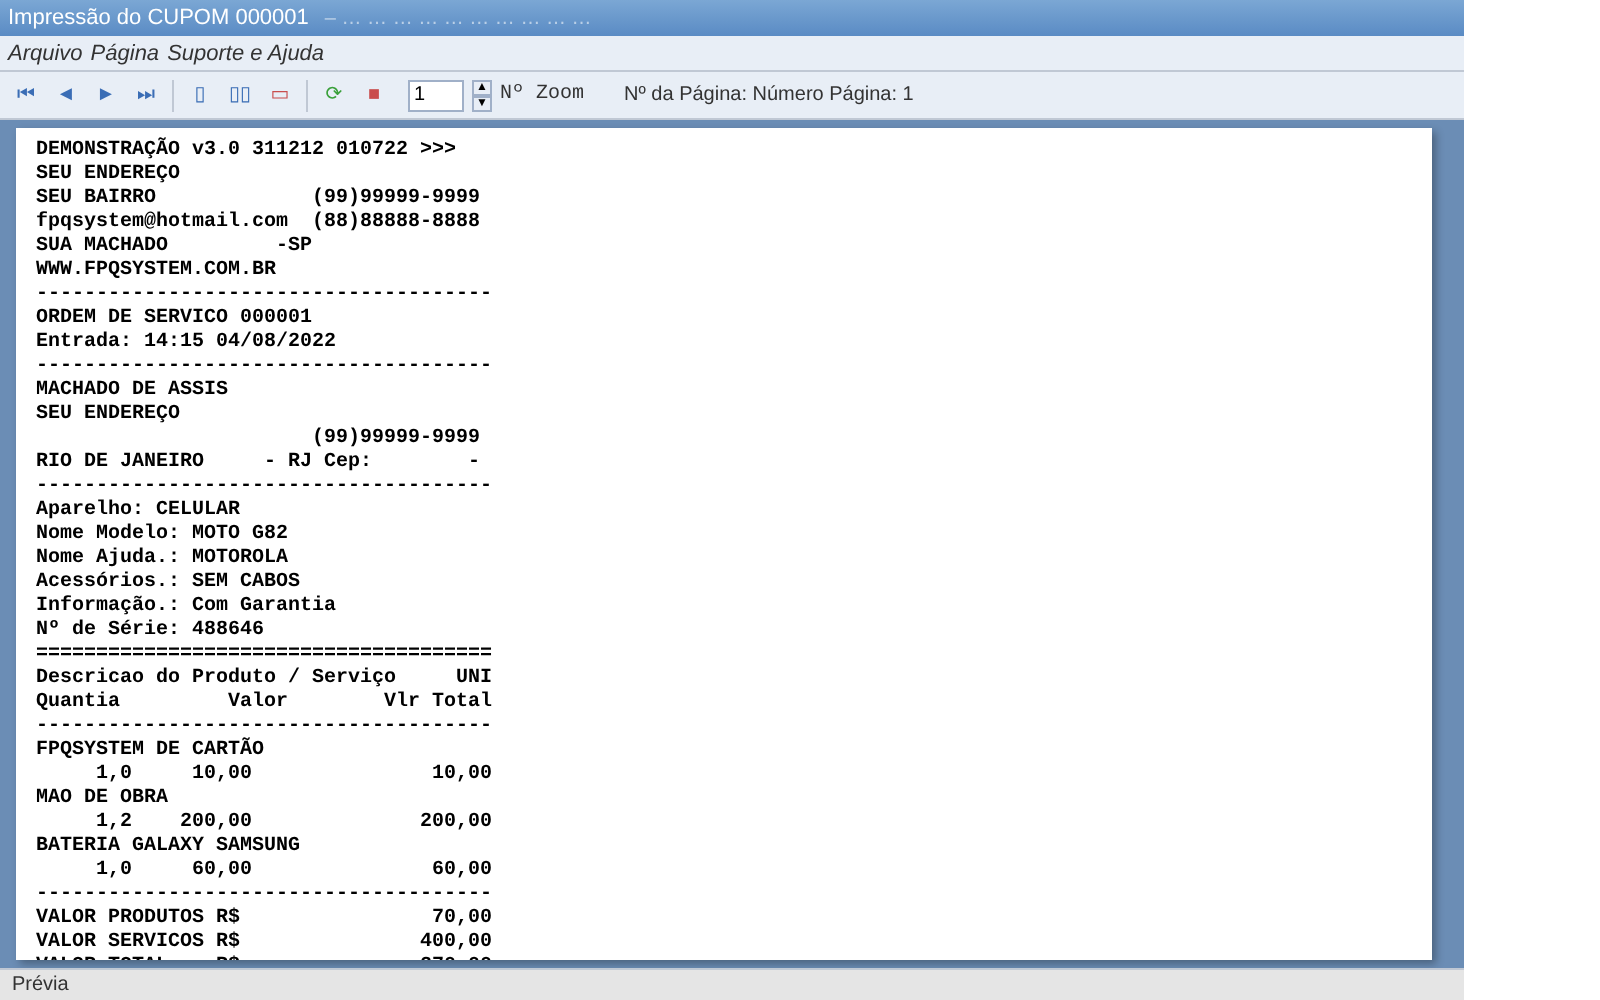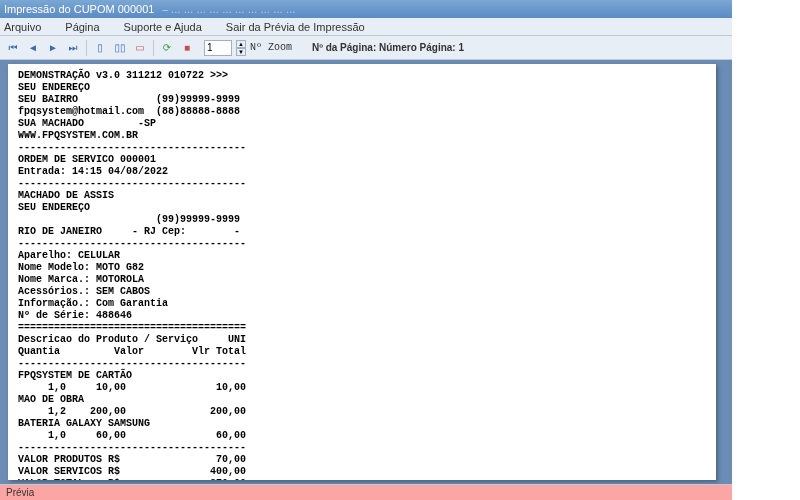--- a/index.html
+++ b/index.html
@@ -1,51 +1,50 @@
 <!DOCTYPE html>
 <html><head>
 <meta charset="utf-8">
 <style>
   * { box-sizing: border-box; margin: 0; padding: 0; }
   html, body { width: 800px; height: 500px; overflow: hidden; font-family: Tahoma, sans-serif; font-size: 11px; }
   .window { width: 732px; height: 500px; background: #6b8db5; display: flex; flex-direction: column; }
   .titlebar { height: 18px; background: linear-gradient(#7ba7d4, #5a8bc4); color: #fff; display: flex; align-items: center; padding: 0 4px; font-size: 11px; }
   .titlebar-sub { flex: 1; opacity: 0.55; font-size: 10px; margin-left: 8px; overflow: hidden; white-space: nowrap; }
-  .menubar { height: 18px; background: #e8eef6; display: flex; align-items: center; padding: 0 4px; gap: 24px; border-bottom: 1px solid #c0c8d4; }
+  .menubar { height: 18px; background: #e8eef6; display: flex; align-items: center; padding: 0 4px; gap: 4px; border-bottom: 1px solid #c0c8d4; font-style: italic; }
   .menubar span { color: #333; cursor: default; }
   .toolbar { height: 24px; background: #e8eef6; display: flex; align-items: center; padding: 0 4px; gap: 2px; border-bottom: 1px solid #c0c8d4; }
   .tbtn { width: 18px; height: 18px; display: flex; align-items: center; justify-content: center; border: 1px solid transparent; }
   .sep { width: 1px; height: 16px; background: #c0c8d4; margin: 0 2px; }
   .ticon { font-size: 10px; line-height: 1; }
   .zoom-group { display: flex; align-items: center; gap: 4px; margin-left: 6px; }
   .zoom-input { width: 28px; height: 16px; border: 1px solid #a0b0c8; background: #fff; font-size: 10px; padding: 0 2px; }
   .spin { display: flex; flex-direction: column; }
   .spin div { width: 10px; height: 8px; border: 1px solid #a0b0c8; background: #e8eef6; font-size: 6px; line-height: 6px; text-align: center; }
   .zlabel { font-size: 10px; color: #333; font-family: Liberation Mono, monospace; }
-  .page-info { margin-left: 18px; font-size: 10px; color: #333; font-weight: bold; }
+  .page-info { margin-left: 18px; font-size: 10px; color: #333; }
   .content { flex: 1; background: #6b8db5; padding: 4px 16px 4px 8px; overflow: hidden; }
   .paper { width: 100%; height: 100%; background: #fff; box-shadow: 2px 2px 4px rgba(0,0,0,0.3); padding: 6px 10px; overflow: hidden; }
   .receipt { font-family: "Courier New", monospace; font-size: 10px; line-height: 12px; font-weight: bold; white-space: pre; color: #000; }
-  .statusbar { height: 16px; background: #fca5a5; border-top: 1px solid #c0c8d4; display: flex; align-items: center; padding: 0 6px; font-size: 10px; color: #333; }
+  .statusbar { height: 16px; background: #e5e5e5; border-top: 1px solid #c0c8d4; display: flex; align-items: center; padding: 0 6px; font-size: 10px; color: #333; }
 </style>
 </head>
 <body>
 
 <div class="window">
 
   <div class="titlebar">
     <span>Impressão do CUPOM 000001</span>
     <span class="titlebar-sub">– … … … … … … … … … …</span>
   </div>
 
   <div class="menubar">
     <span>Arquivo</span>
     <span>Página</span>
     <span>Suporte e Ajuda</span>
-    <span>Sair da Prévia de Impressão</span>
   </div>
 
   <div class="toolbar">
     <div class="tbtn">
         <span class="ticon" style="color:#3a6db5">⏮</span>
       </div>
     <div class="tbtn">
         <span class="ticon" style="color:#3a6db5">◄</span>
       </div>
     <div class="tbtn">
@@ -94,21 +93,21 @@
 <span>ORDEM DE SERVICO 000001</span>
 <span>Entrada: 14:15 04/08/2022</span>
 <span>--------------------------------------</span>
 <span>MACHADO DE ASSIS</span>
 <span>SEU ENDEREÇO</span>
 <span>                       (99)99999-9999</span>
 <span>RIO DE JANEIRO     - RJ Cep:        -</span>
 <span>--------------------------------------</span>
 <span>Aparelho: CELULAR</span>
 <span>Nome Modelo: MOTO G82</span>
-<span>Nome Marca.: MOTOROLA</span>
+<span>Nome Ajuda.: MOTOROLA</span>
 <span>Acessórios.: SEM CABOS</span>
 <span>Informação.: Com Garantia</span>
 <span>Nº de Série: 488646</span>
 <span>======================================</span>
 <span>Descricao do Produto / Serviço     UNI</span>
 <span>Quantia         Valor        Vlr Total</span>
 <span>--------------------------------------</span>
 <span>FPQSYSTEM DE CARTÃO</span>
 <span>     1,0     10,00               10,00</span>
 <span>MAO DE OBRA</span>

